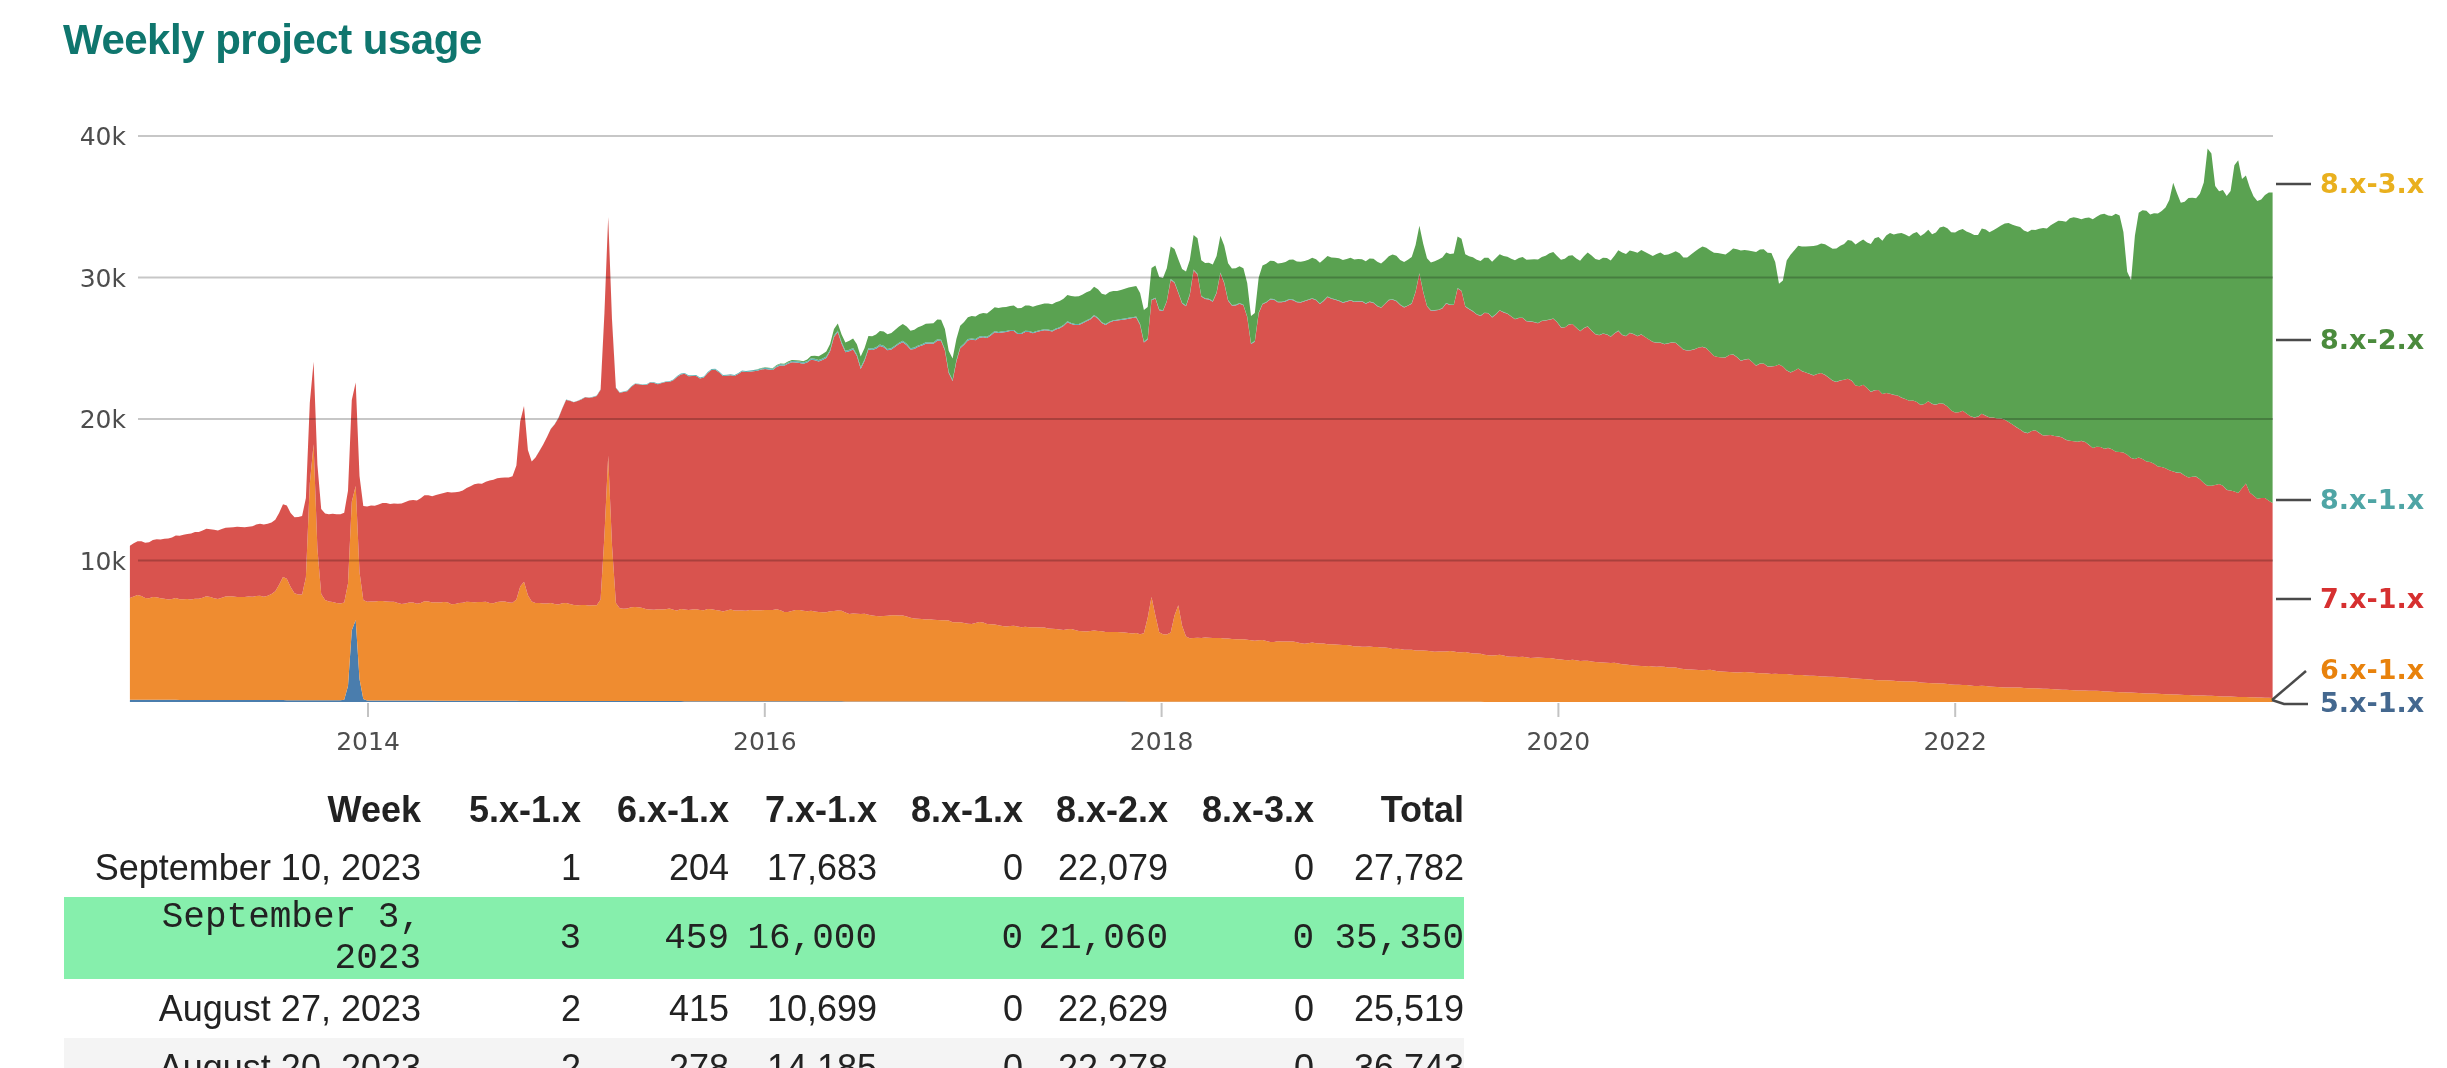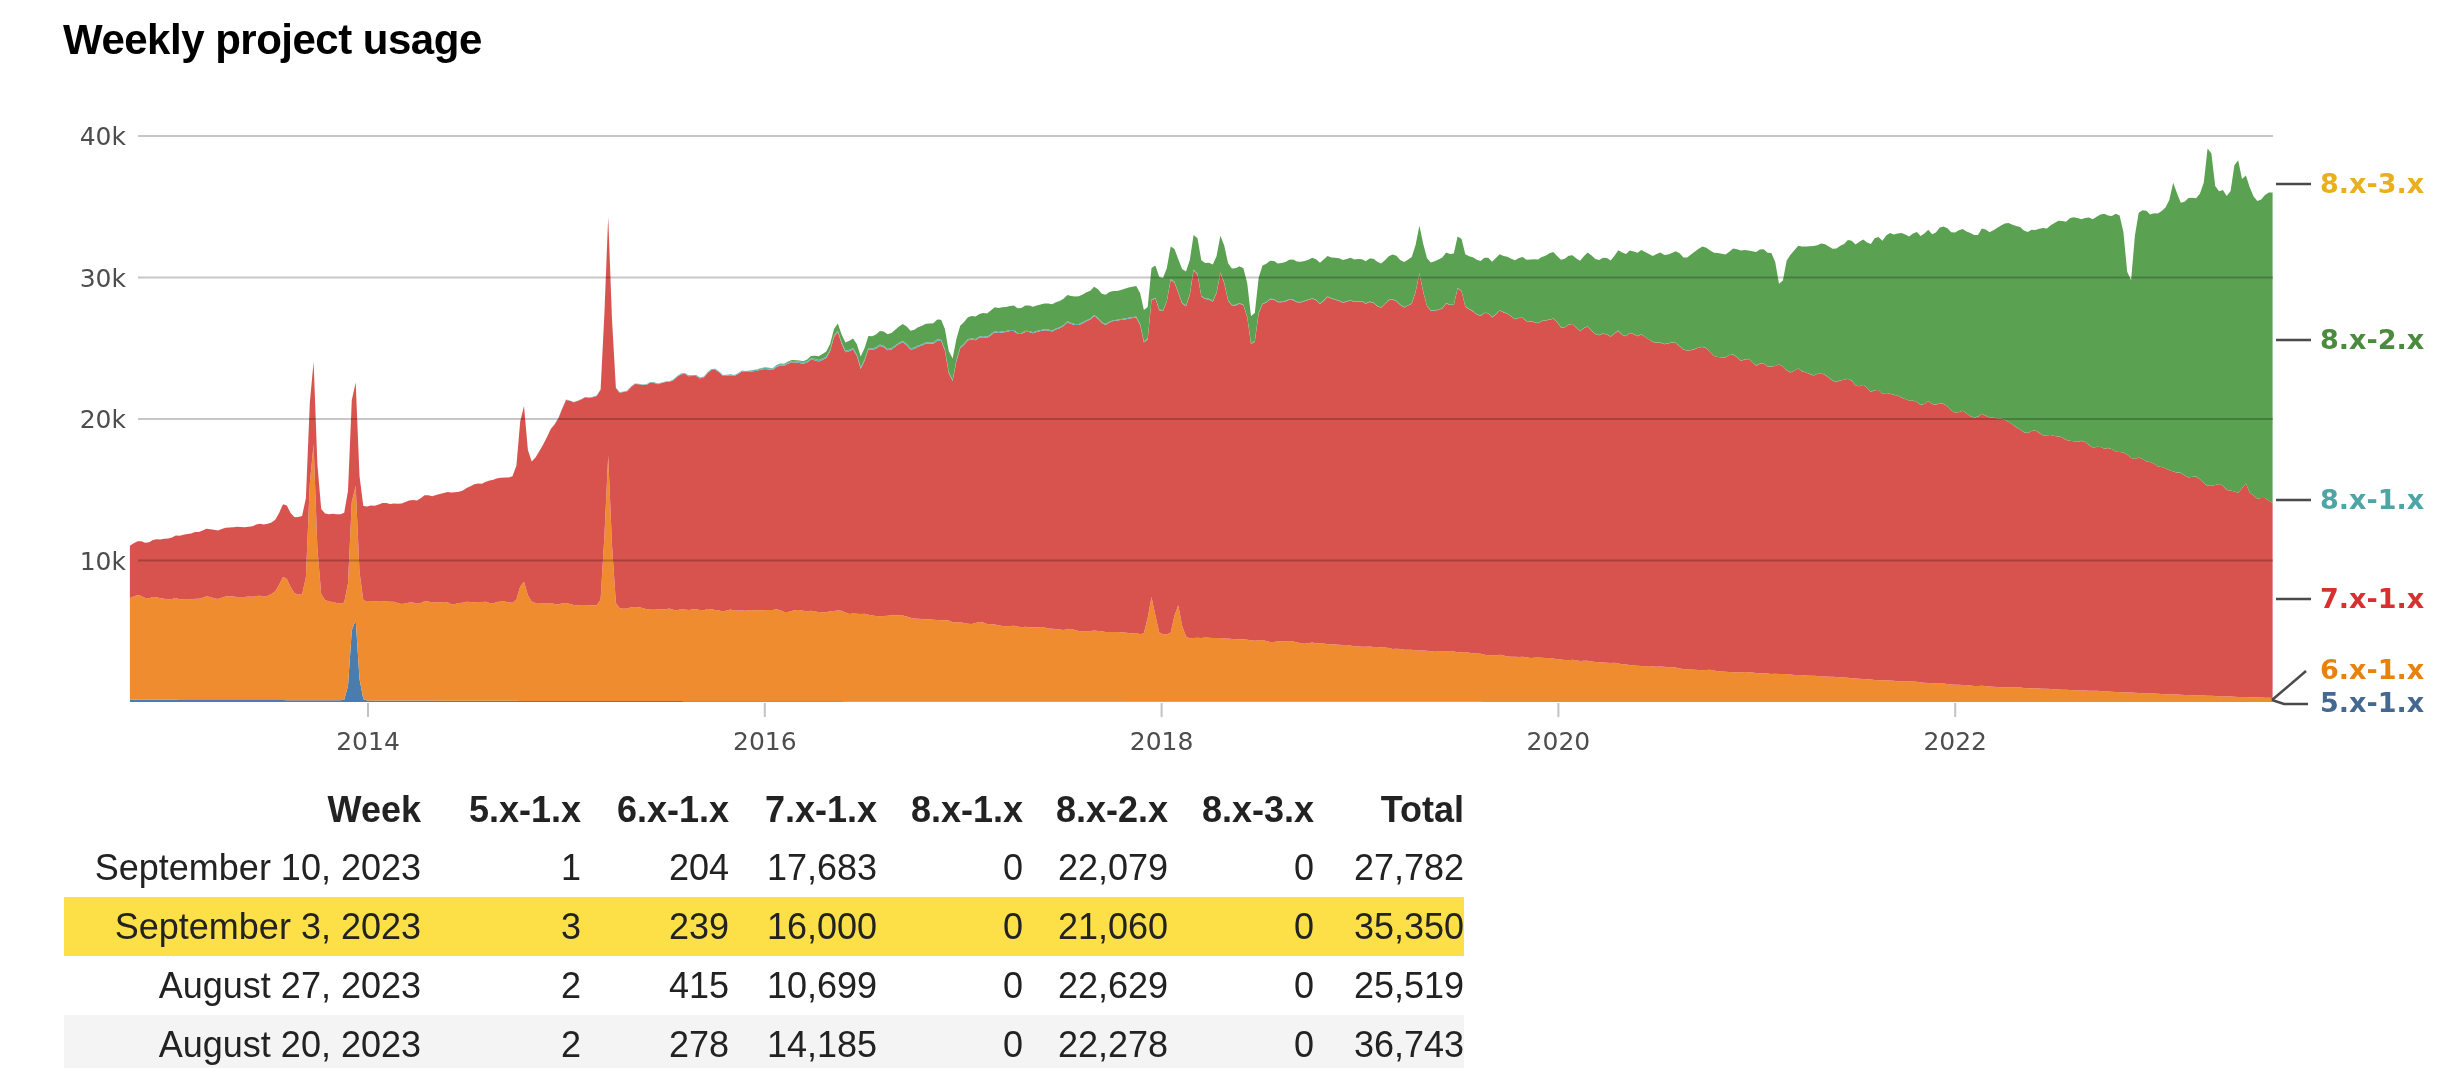--- a/index.html
+++ b/index.html
@@ -2,21 +2,21 @@
 <html><head>
 <meta charset="utf-8">
 <style>
   html,body{margin:0;padding:0;}
   body{
     width:2447px;height:1068px;overflow:hidden;background:#ffffff;
     font-family:"Liberation Sans",sans-serif;position:relative;
   }
   #page-title{
     position:absolute;left:63px;top:16px;
-    font-size:42px;font-weight:bold;color:#000000;letter-spacing:-0.5px;
+    font-size:42px;font-weight:bold;color:#0f766e;letter-spacing:-0.5px;
   }
   #chart-wrap{position:absolute;left:0;top:0;width:2447px;height:775px;}
   #chart-svg{display:block;}
   #chart-svg text{font-family:"DejaVu Sans","Liberation Sans",sans-serif;}
   #usage-table-wrap{position:absolute;left:64px;top:782px;}
   table.usage{
     border-collapse:collapse;table-layout:fixed;width:1400px;
     font-size:36px;color:#222222;
   }
   table.usage th{font-weight:bold;height:56px;text-align:right;vertical-align:middle;padding:0;}
@@ -111,24 +111,24 @@
         <tr>
           <td>September 10, 2023</td>
           <td>1</td>
           <td>204</td>
           <td>17,683</td>
           <td>0</td>
           <td>22,079</td>
           <td>0</td>
           <td>27,782</td>
         </tr>
-        <tr style="background: #fde047;">
+        <tr style="background: #86efac; font-family: Liberation Mono, monospace;">
           <td>September 3, 2023</td>
           <td>3</td>
-          <td>239</td>
+          <td>459</td>
           <td>16,000</td>
           <td>0</td>
           <td>21,060</td>
           <td>0</td>
           <td>35,350</td>
         </tr>
         <tr>
           <td>August 27, 2023</td>
           <td>2</td>
           <td>415</td>

